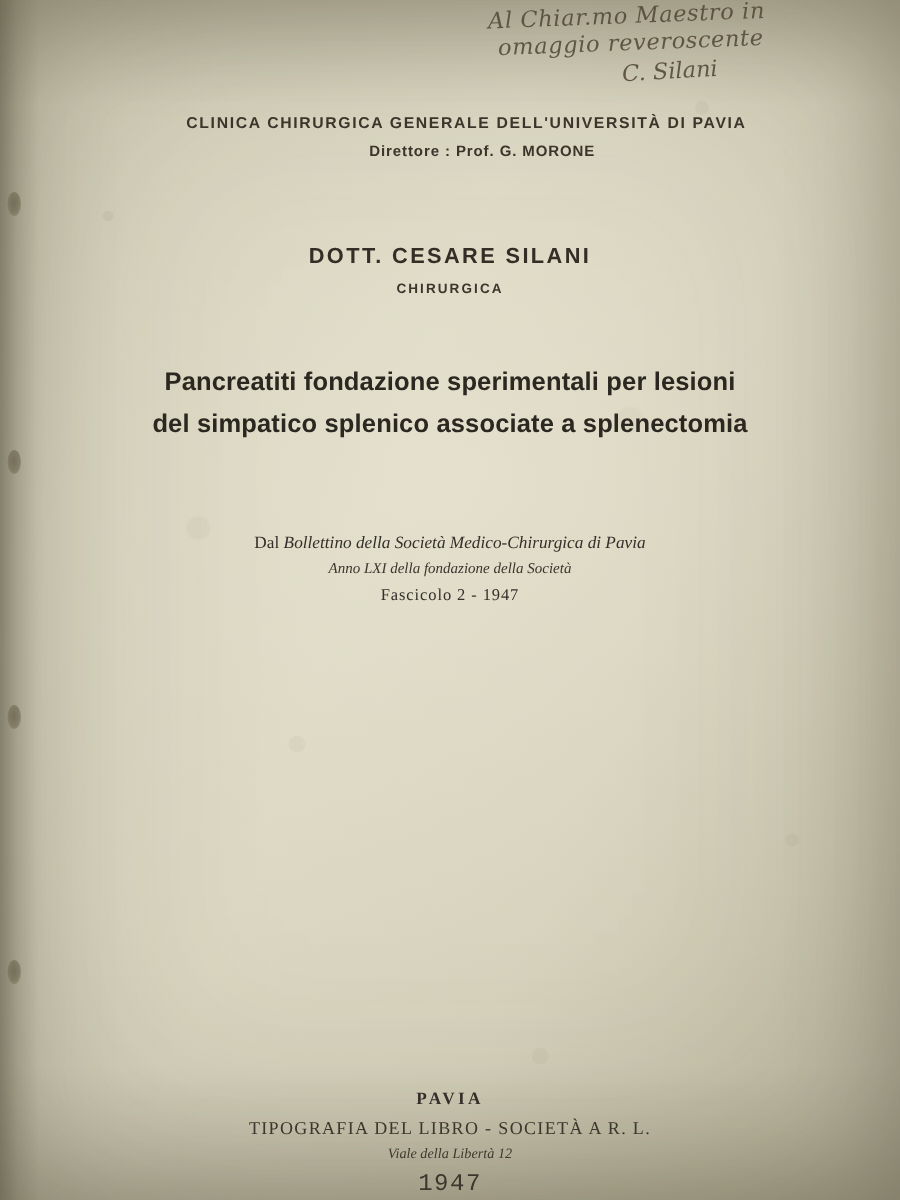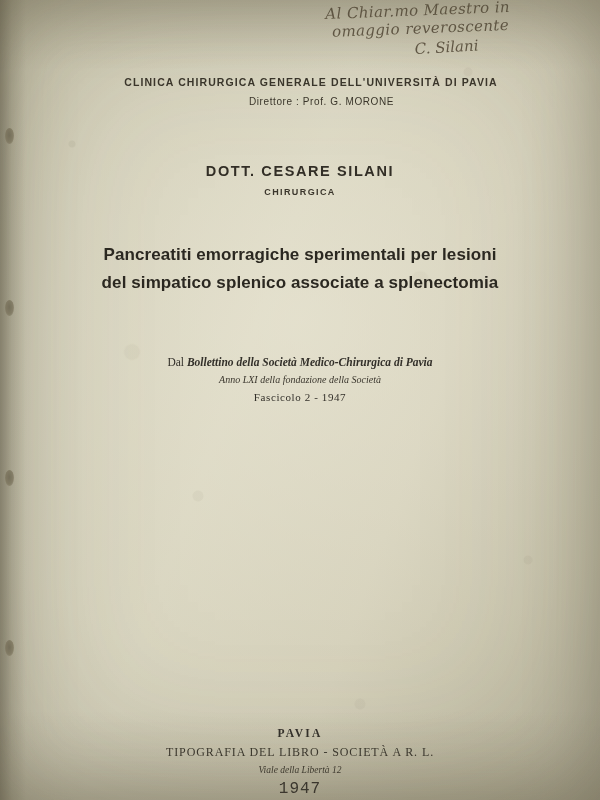--- a/index.html
+++ b/index.html
@@ -109,21 +109,21 @@
     letter-spacing: 1.1px;
     font-weight: 700;
     color: #3a352b;
     font-family: "Liberation Sans", sans-serif;
     padding-left: 22px;
   }
   .director {
     margin-top: 8px;
     font-size: 10px;
     letter-spacing: .6px;
-    font-weight: 400;
+    font-weight: 700;
     color: #3a352b;
     padding-left: 43px;
   }
 
   .author {
     margin-top: 56px;
     font-size: 14.5px;
     letter-spacing: 1.6px;
     font-weight: 700;
     color: #332f27;
@@ -147,21 +147,21 @@
   }
 
   .source {
     margin-top: 60px;
     font-size: 11.5px;
     color: #33302a;
     font-family: "Liberation Serif", serif;
   }
   .source .dal { font-style: normal; }
   .source .boll {
-    font-weight: 700;
+    font-weight: 400;
     font-style: italic;
   }
   .source-year {
     margin-top: 6px;
     font-size: 10px;
     font-style: italic;
     font-family: "Liberation Serif", serif;
     color: #3a362d;
   }
   .source-fasc {
@@ -229,21 +229,21 @@
   </div>
 
   <div class="content">
 
     <div class="inst">CLINICA CHIRURGICA GENERALE DELL'UNIVERSITÀ DI PAVIA</div>
     <div class="director">Direttore : Prof. G. MORONE</div>
 
     <div class="author">DOTT. CESARE SILANI</div>
     <div class="author-role">CHIRURGICA</div>
 
-    <div class="title">Pancreatiti emorragiche sperimentali per lesioni del simpatico splenico associate a splenectomia</div>
+    <div class="title">Pancreatiti fondazione sperimentali per lesioni del simpatico splenico associate a splenectomia</div>
 
     <div class="source">
       <span class="dal">Dal </span><span class="boll">Bollettino della Società Medico-Chirurgica di Pavia</span>
     </div>
     <div class="source-year">Anno LXI della fondazione della Società</div>
     <div class="source-fasc">Fascicolo 2 - 1947</div>
 
     <div class="imprint">
       <div class="imp-city">PAVIA</div>
       <div class="imp-printer">TIPOGRAFIA DEL LIBRO - SOCIETÀ A R. L.</div>

